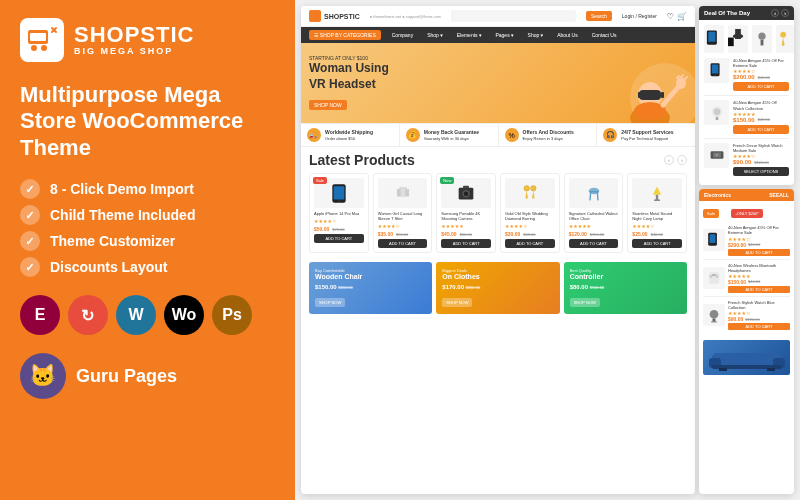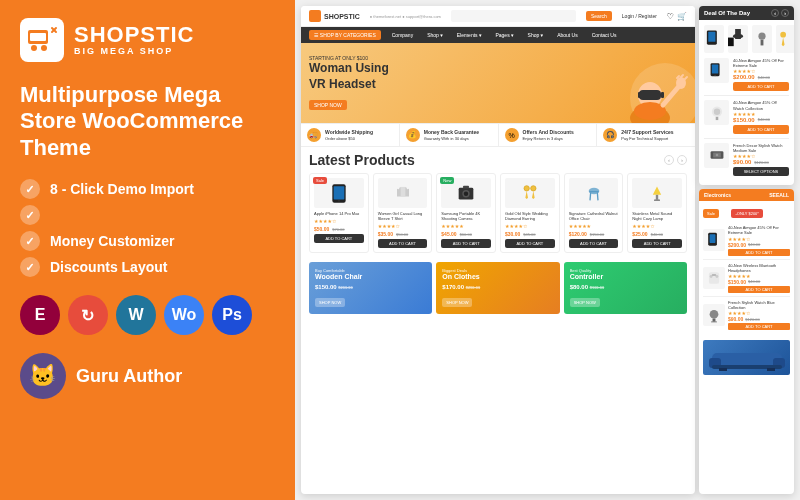--- a/index.html
+++ b/index.html
@@ -115,22 +115,22 @@
       align-items: center;
       justify-content: center;
       font-size: 16px;
       font-weight: 900;
       color: white;
     }
 
     .tb-elementor { background: #92003b; }
     .tb-customizer { background: #e74c3c; }
     .tb-wp { background: #21759b; }
-    .tb-woo { background: #3b82f6; }
-    .tb-ps { background: #1d4ed8; }
+    .tb-woo { background: #000000; }
+    .tb-ps { background: #a16207; }
 
     .guru-area {
       display: flex;
       align-items: center;
       gap: 10px;
       margin-top: 8px;
     }
 
     .guru-badge {
       width: 46px;
@@ -691,44 +691,45 @@
 
   <div class="headline">Multipurpose Mega Store WooCommerce Theme</div>
 
   <div class="features-list">
     <div class="feature-item">
       <div class="check-icon">✓</div>
       <span>8 - Click Demo Import</span>
     </div>
     <div class="feature-item">
       <div class="check-icon">✓</div>
+      <span>Child Theme Included</span>
     </div>
     <div class="feature-item">
       <div class="check-icon">✓</div>
-      <span>Money Customizer</span>
+      <span>Theme Customizer</span>
     </div>
     <div class="feature-item">
       <div class="check-icon">✓</div>
       <span>Discounts Layout</span>
     </div>
   </div>
 
   <div class="tool-icons">
     <div class="tool-badge tb-elementor" title="Elementor">E</div>
     <div class="tool-badge tb-customizer" title="Customizer">↻</div>
     <div class="tool-badge tb-wp" title="WordPress">W</div>
     <div class="tool-badge tb-woo" title="WooCommerce">Wo</div>
     <div class="tool-badge tb-ps" title="Photoshop">Ps</div>
   </div>
 
   <div class="guru-area">
     <div class="guru-badge">
       <span>🐱</span>
     </div>
-    <span class="guru-label">Guru Author</span>
+    <span class="guru-label">Guru Pages</span>
   </div>
 </div>
 
 <div class="right-panel">
 
   <div class="mockup-main">
 
     <div class="mockup-header">
       <div class="mockup-logo">
         <div class="mockup-logo-icon" style="width:12px;height:12px;background:#f47c20;border-radius:2px;"></div>

